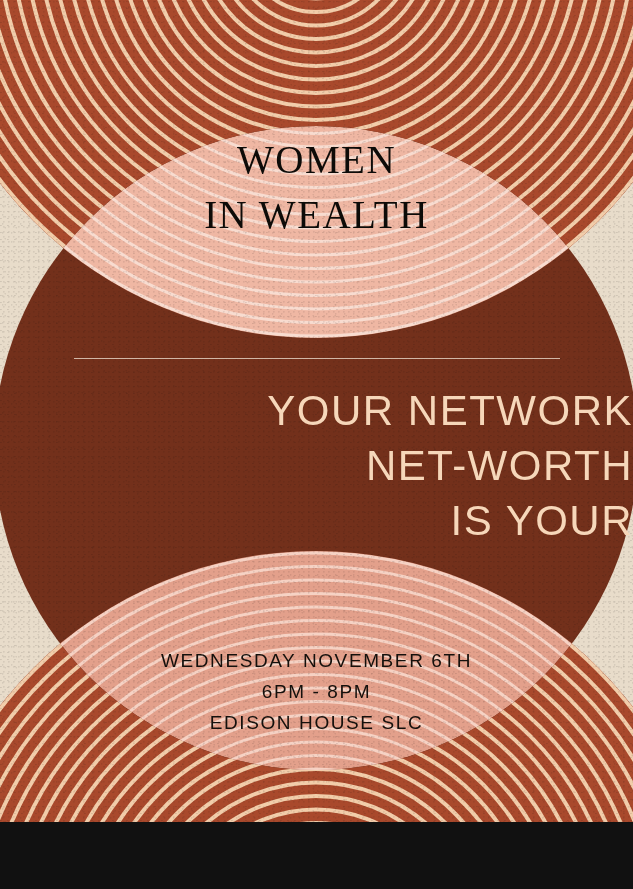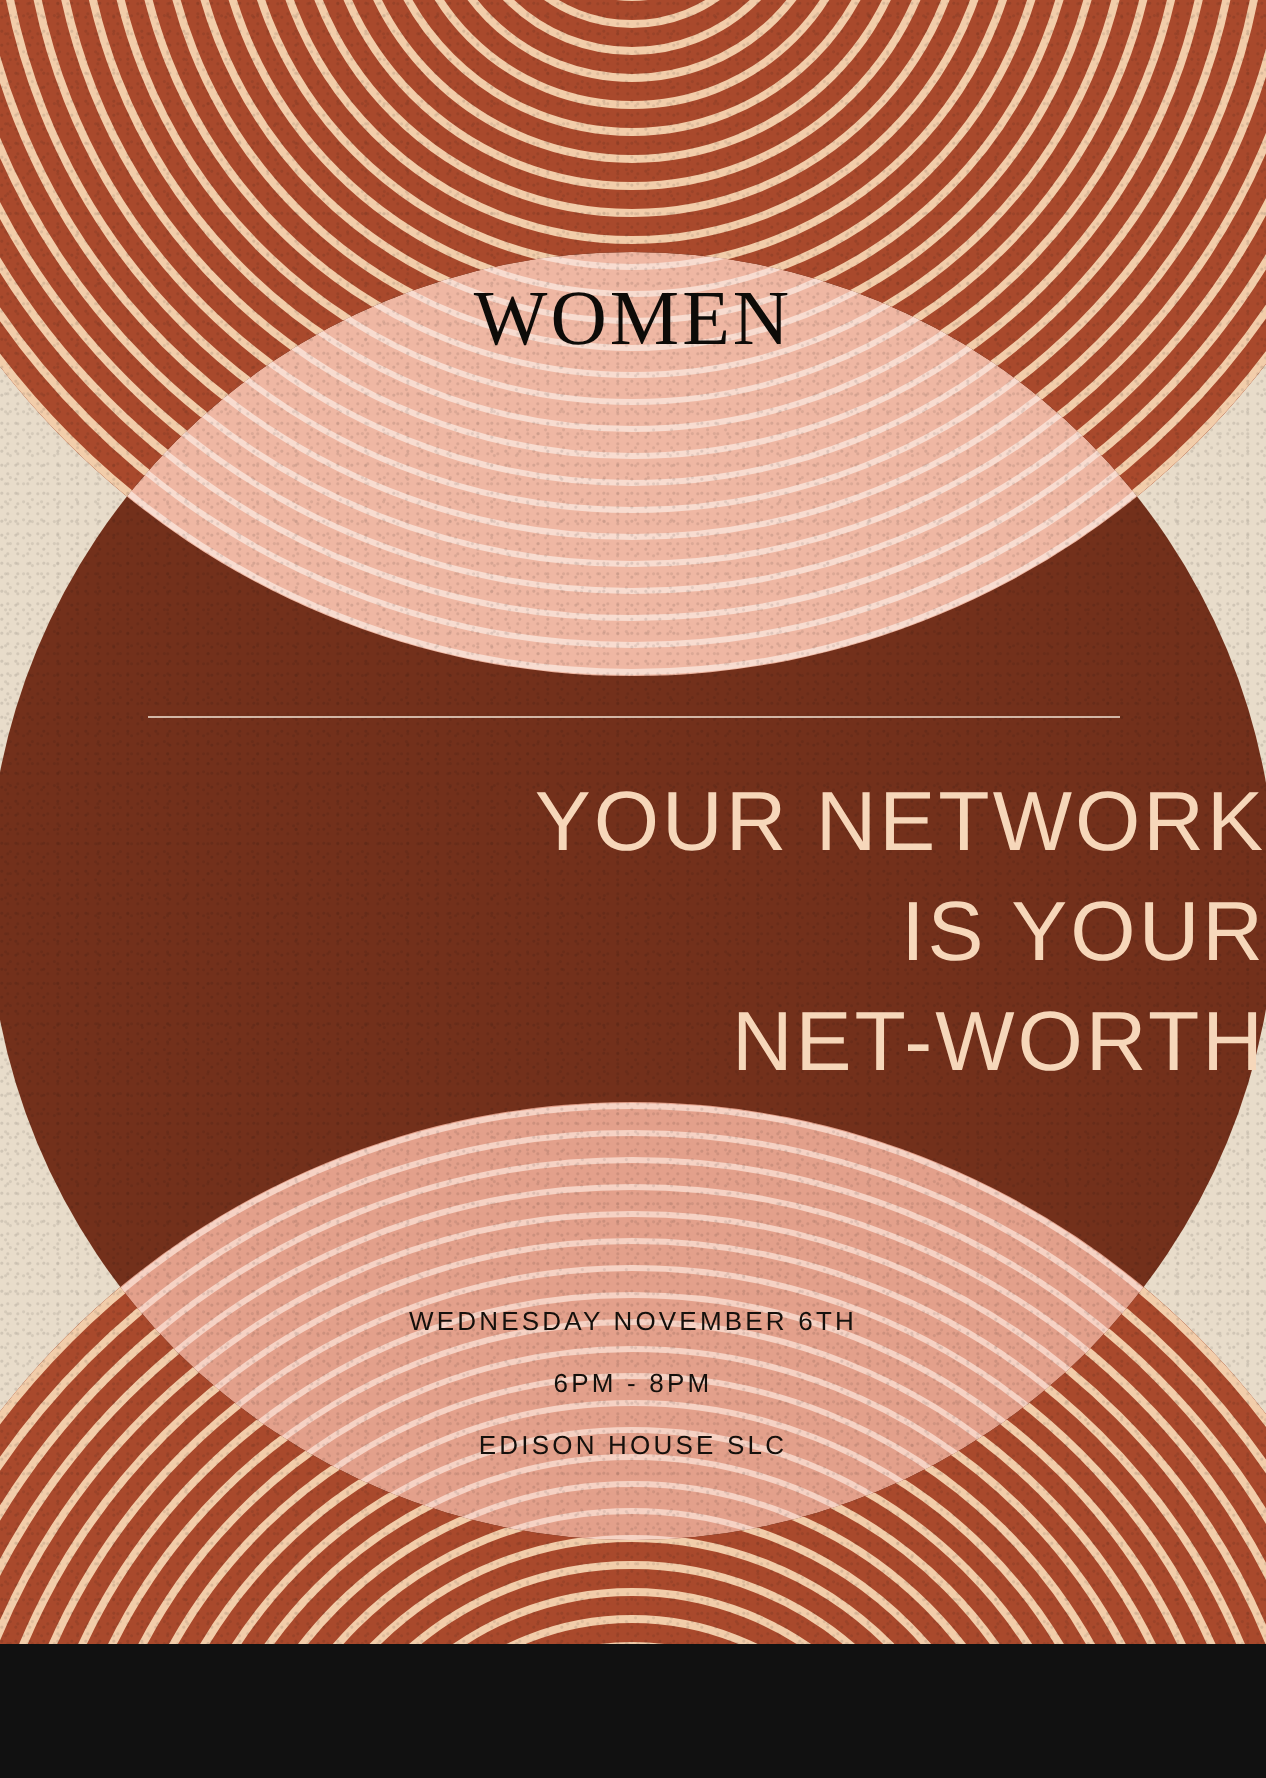--- a/index.html
+++ b/index.html
@@ -90,21 +90,21 @@
 
   .details{
     position:absolute;
     left:0; right:0;
     top:645px;
   }
   .details-line{
     font-family:"Liberation Sans", sans-serif;
     font-weight:400;
     color:#14100c;
-    font-size:13px;
+    font-size:19px;
     line-height:31px;
     letter-spacing:1.6px;
   }
 </style>
 </head>
 <body>
 
 <div id="poster">
 
   <svg id="art" viewBox="0 0 633 889" preserveAspectRatio="none">
@@ -288,29 +288,30 @@
       </g>
     </g>
   </svg>
 
   <div id="grain"></div>
 
   <div id="content">
 
     <div class="title-block">
       <div class="title-line">WOMEN</div>
+      <div class="title-line">IN WEALTH</div>
     </div>
 
 
     <div class="divider"></div>
 
     <div class="tagline">
       <div class="tagline-line">YOUR NETWORK</div>
+      <div class="tagline-line">NET-WORTH</div>
       <div class="tagline-line">IS YOUR</div>
-      <div class="tagline-line">NET-WORTH</div>
     </div>
 
     <div class="details">
       <div class="details-line">WEDNESDAY NOVEMBER 6TH</div>
       <div class="details-line">6PM - 8PM</div>
       <div class="details-line">EDISON HOUSE SLC</div>
     </div>
 
   </div>
 </div>

